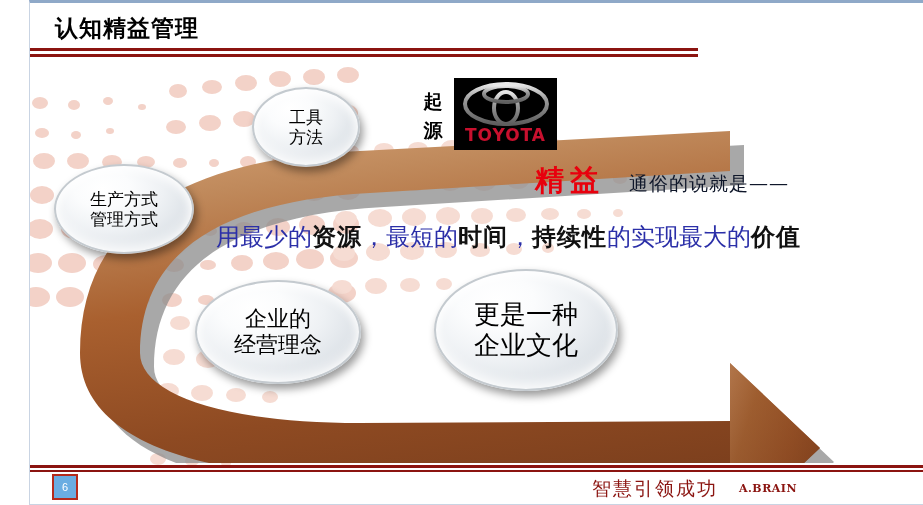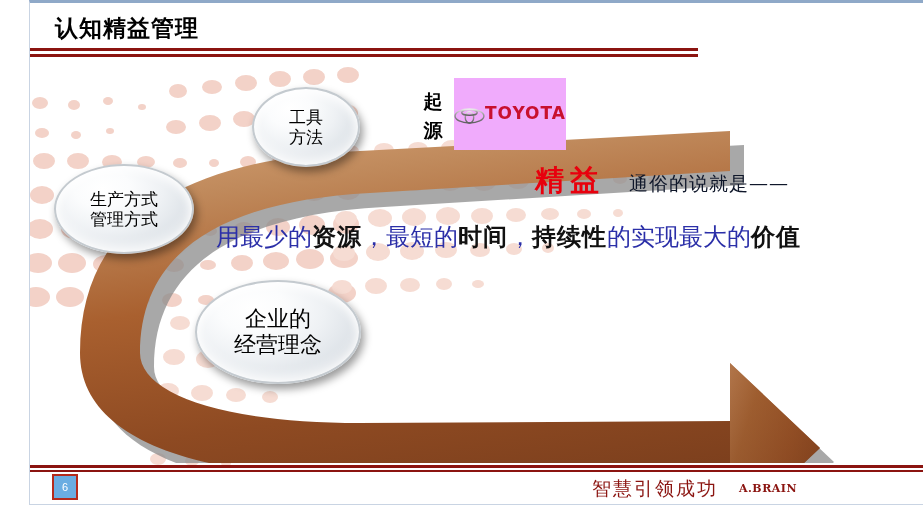--- a/index.html
+++ b/index.html
@@ -97,25 +97,26 @@
     line-height: 1.55;
     text-align: center;
     z-index: 7;
   }
   #origin-label span { display: block; }
 
   #toyota-logo {
     position: absolute;
     left: 424px;
     top: 75px;
-    width: 112px;
+    width: 103px;
     height: 72px;
-    background: #f0abfc;
+    background: #000000;
     z-index: 7;
     display: flex;
+    flex-direction: column;
     align-items: center;
     justify-content: flex-start;
   }
   #toyota-mark { margin-top: 3px; }
   #toyota-word {
     font-family: "DejaVu Sans", "Liberation Sans", sans-serif;
     font-weight: bold;
     font-size: 17px;
     color: #c8102e;
     letter-spacing: 1px;
@@ -439,20 +440,24 @@
   <div class="bubble" id="bubble-concept">
     <span>企业的</span>
     <span>经营理念</span>
   </div>
 
   <div class="bubble" id="bubble-prod">
     <span>生产方式</span>
     <span>管理方式</span>
   </div>
 
+  <div class="bubble" id="bubble-culture">
+    <span>更是一种</span>
+    <span>企业文化</span>
+  </div>
 
   <div id="origin-label">
     <span>起</span>
     <span>源</span>
   </div>
 
   <div id="toyota-logo">
     <svg id="toyota-mark" width="88" height="46" viewBox="0 0 88 46">
       <defs>
         <linearGradient id="tg" x1="0" y1="0" x2="0" y2="1">

